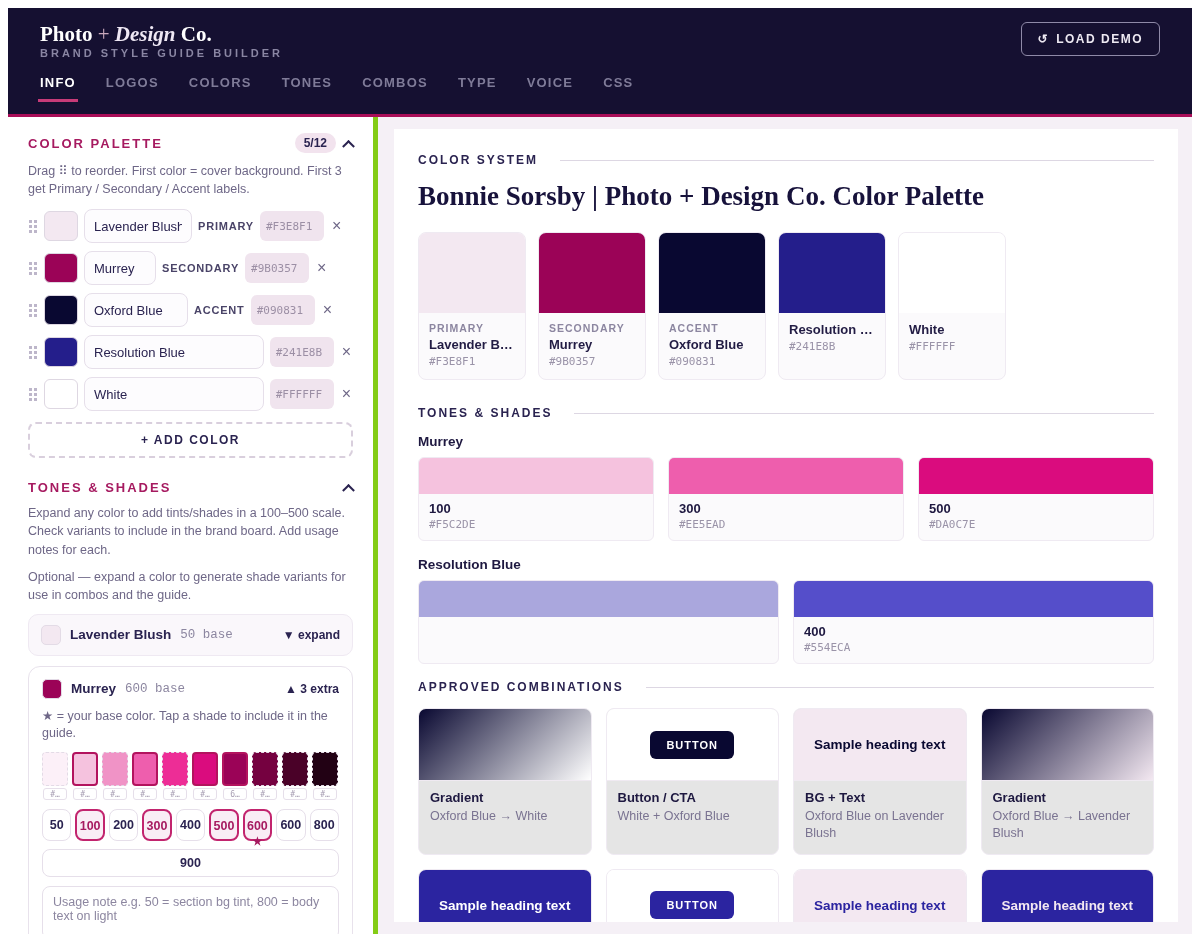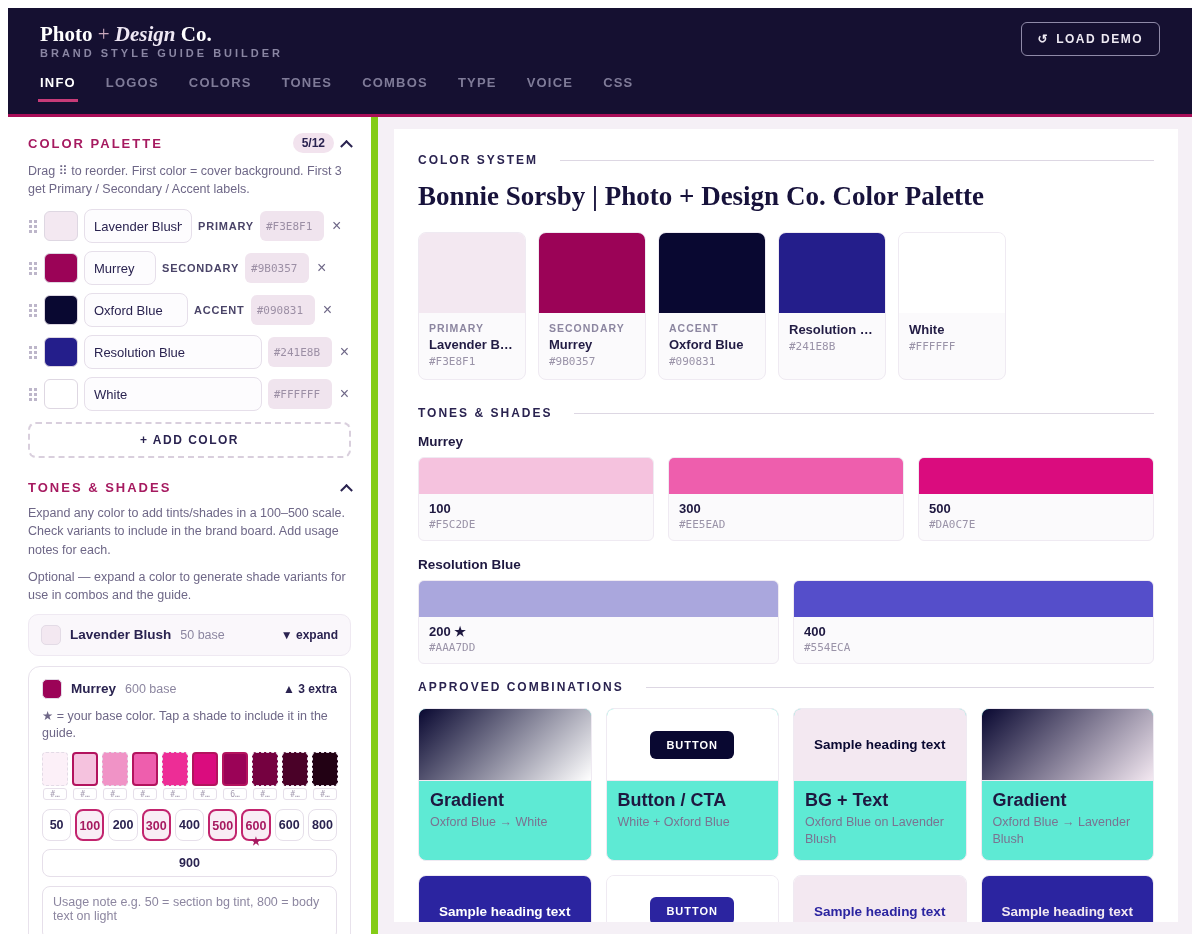--- a/index.html
+++ b/index.html
@@ -18,21 +18,21 @@
   .load-demo { background:transparent; border:1px solid #8f8aa8; border-radius:6px; color:#EDE9F2;
     font-size:12px; font-weight:bold; letter-spacing:1.5px; padding:9px 16px; cursor:pointer;
     display:flex; gap:7px; align-items:center; font-family:inherit; }
   .tabs { display:flex; gap:30px; margin-top:16px; padding-bottom:24px; }
   .tab { color:#7F7B98; font-size:13px; font-weight:bold; letter-spacing:1.2px; cursor:pointer; position:relative; }
   .tab.active { color:#fff; }
   .tab.active::after { content:""; position:absolute; left:-2px; right:-2px; bottom:-12px; height:3px; background:#C73B78; }
 
   
   .body { flex:1; display:flex; min-height:0; }
-  .sidebar { width:370px; background:#fff; border-right:7px solid #84cc16; padding:16px 20px; overflow:hidden; }
+  .sidebar { width:370px; background:#fff; border-right:5px solid #84cc16; padding:16px 20px; overflow:hidden; }
   .main { flex:1; background:#F5F0F6; padding:12px 14px 12px 16px; min-width:0; }
   .panel { background:#fff; height:100%; padding:24px; overflow:hidden; }
 
   
   .s-head { display:flex; align-items:center; gap:8px; }
   .s-title { color:#A61A60; font-size:13px; letter-spacing:2px; font-weight:bold; flex:1; }
   .badge { background:#F2E3EE; color:#2A2350; font-size:12px; font-weight:bold; padding:3px 9px; border-radius:10px; }
   .chev { width:9px; height:9px; border-left:2px solid #2A2350; border-top:2px solid #2A2350;
     transform:rotate(45deg) translate(2px,2px); display:inline-block; cursor:pointer; }
   .s-hint { color:#6E6787; font-size:12.5px; line-height:1.45; margin-top:9px; }
@@ -49,21 +49,21 @@
     font-family:"DejaVu Sans Mono", monospace; font-size:11px; color:#9C8FA5; padding:0 6px; }
   .x-btn { background:none; border:none; color:#6E6787; font-size:16px; cursor:pointer; line-height:1; padding:2px; }
   .add-color { margin-top:11px; width:100%; border:2px dashed #D9CFDD; border-radius:8px; background:#fff;
     color:#2A2350; font-size:12px; font-weight:bold; letter-spacing:1.5px; padding:9px 0; cursor:pointer; font-family:inherit; }
   .tones-sec { margin-top:22px; }
   .tone-row { display:flex; align-items:center; gap:9px; background:#FAF7FB; border:1px solid #EFE9F2;
     border-radius:10px; padding:10px 12px; margin-top:10px; cursor:pointer; }
   .tone-row.inner { background:none; border:none; padding:0; margin:0; }
   .mini-swatch { width:20px; height:20px; border-radius:5px; border:1px solid #E3DBE6; flex:0 0 20px; }
   .t-name { font-size:13.5px; font-weight:bold; color:#2A2350; }
-  .t-base { font-size:12.5px; color:#8C86A0; flex:1; }
+  .t-base { font-size:12.5px; color:#8C86A0; flex:1;font-family:Liberation Mono, monospace; }
   .t-action { font-size:12px; font-weight:bold; color:#2A2350; }
   .tone-card { border:1px solid #E8E2EC; border-radius:12px; background:#fff; padding:12px 13px; margin-top:10px; }
   .star-note { color:#6E6787; font-size:12.5px; line-height:1.4; margin-top:9px; }
   .shade-strip { display:flex; gap:4px; margin-top:9px; }
   .shade-col { width:26px; display:flex; flex-direction:column; align-items:center; gap:2px; }
   .shade { width:26px; height:34px; border-radius:4px; border:1px dashed #E3DBE6; cursor:pointer; }
   .shade.selected { border:2px solid #B3135E; }
   .shade-dots { background-image:radial-gradient(#E6D4E0 1px, transparent 1.1px); background-size:4px 4px; }
   .shade-hex { font-family:"DejaVu Sans Mono", monospace; font-size:8px; color:#A79DB2; background:#fff;
     border:1px solid #E6DFEA; border-radius:3px; width:24px; text-align:center; height:12px; line-height:11px; overflow:hidden; }
@@ -93,24 +93,24 @@
   .pal-hex { font-family:"DejaVu Sans Mono", monospace; font-size:11px; color:#9A93A8; margin-top:3px; }
   .group-label { font-size:13.5px; font-weight:bold; color:#1E1840; margin:2px 0 8px 0; }
   .tone-cards { display:flex; gap:14px; margin-bottom:16px; }
   .tone-card-m { flex:1; border:1px solid #EFEAF2; border-radius:6px; overflow:hidden; background:#FBFAFC; }
   .tone-swatch { height:36px; }
   .tone-info { padding:7px 10px 9px 10px; }
   .tone-num { font-size:13px; font-weight:bold; color:#1E1840; }
   .tone-hex { font-family:"DejaVu Sans Mono", monospace; font-size:11px; color:#9A93A8; margin-top:2px; }
   .combos-sec { margin-top:8px; }
   .combo-grid { display:grid; grid-template-columns:repeat(4,1fr); gap:14px; }
-  .combo-card { border:1px solid #EFEAF2; border-radius:8px; overflow:hidden; background:#5eead4; }
+  .combo-card { border:1px solid #EFEAF2; border-radius:8px; overflow:hidden; background:#e5e5e5; }
   .combo-prev { height:72px; display:flex; align-items:center; justify-content:center; border-bottom:1px solid #F0EAF2; }
   .combo-info { padding:9px 11px 12px 11px; }
-  .combo-title { font-size:18px; font-weight:bold; color:#1E1840; }
+  .combo-title { font-size:13px; font-weight:bold; color:#1E1840; }
   .combo-desc { font-size:12.5px; color:#7A7391; line-height:1.35; margin-top:3px; }
   .sample-txt { font-size:13.5px; font-weight:bold; }
   .mini-btn { font-size:11px; font-weight:bold; letter-spacing:1px; padding:8px 16px; border-radius:6px; border:none; cursor:pointer; font-family:inherit; }
 </style>
 </head>
 <body>
 
 <div class="page">
 <div class="app">
 
@@ -373,24 +373,20 @@
               <div class="tone-info">
                 <div class="tone-num">500</div>
                 <div class="tone-hex">#DA0C7E</div>
               </div>
             </div>
           </div>
           <div class="group-label">Resolution Blue</div>
           <div class="tone-cards">
             <div class="tone-card-m">
               <div class="tone-swatch" style="background: rgb(170, 167, 221);"></div>
-              <div class="tone-info">
-                <div class="tone-num">200 ★</div>
-                <div class="tone-hex">#AAA7DD</div>
-              </div>
             </div>
             <div class="tone-card-m">
               <div class="tone-swatch" style="background: rgb(85, 78, 202);"></div>
               <div class="tone-info">
                 <div class="tone-num">400</div>
                 <div class="tone-hex">#554ECA</div>
               </div>
             </div>
           </div>
         </section>

